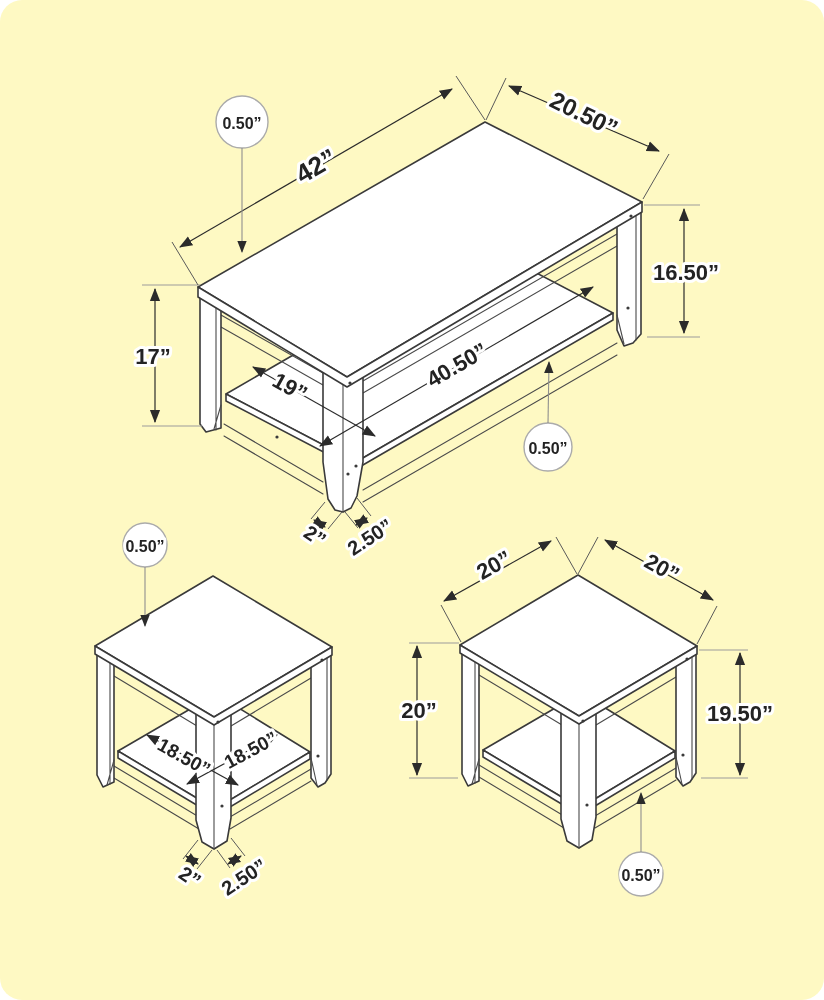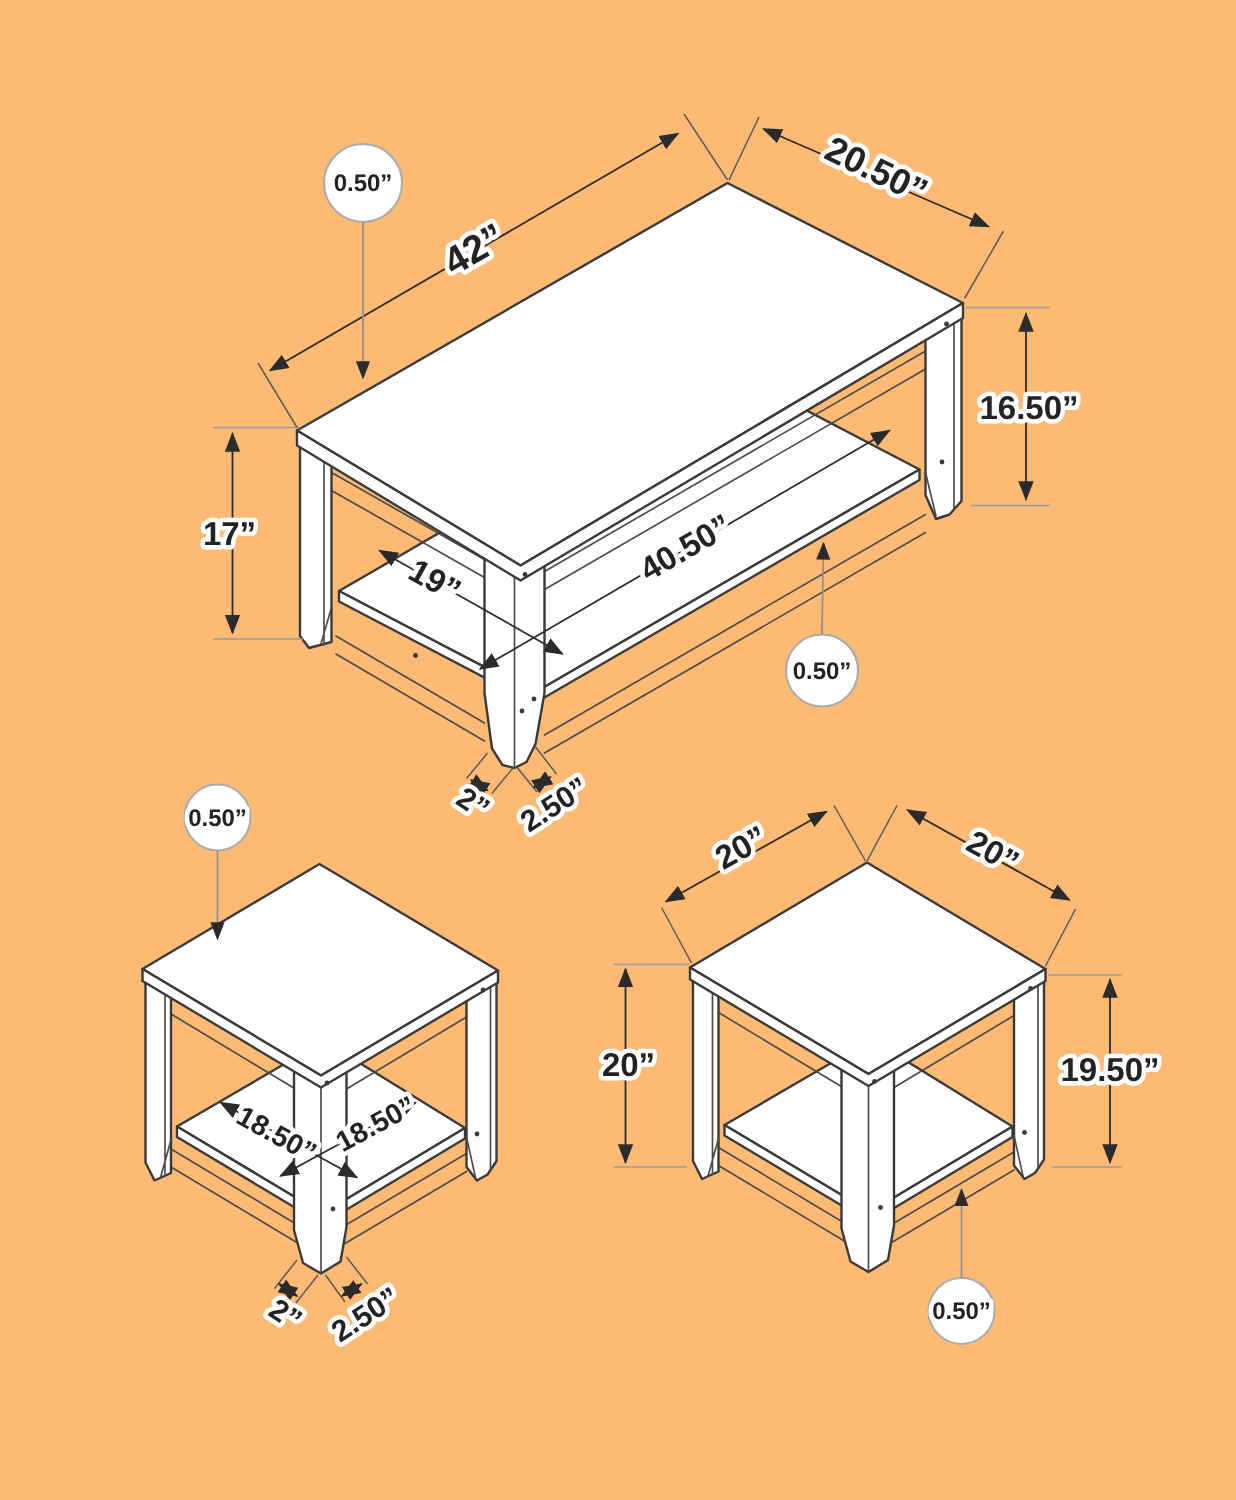--- a/index.html
+++ b/index.html
@@ -1,17 +1,17 @@
 <!DOCTYPE html>
 <html><head>
 <meta charset="utf-8">
 <style>
   html,body{margin:0;padding:0;background:#ffffff;}
-  .page{position:relative;width:824px;height:1000px;background:#fdba74;overflow:hidden;
-        font-family:"Liberation Sans", sans-serif;}
+  .page{position:relative;width:824px;height:1000px;background:#fef9c3;overflow:hidden;
+        font-family:"Liberation Sans", sans-serif;border-radius:22px;}
   svg{display:block}
   
   .face{fill:#ffffff;stroke:#3a3a3a;stroke-width:1.6;stroke-linejoin:round;}
   .thin{fill:none;stroke:#4a4a4a;stroke-width:1.1;stroke-linecap:round;}
   .dot{fill:#3a3a3a;stroke:none;}
   
   .dim{fill:none;stroke:#2b2b2b;stroke-width:1.2;}
   .ext{fill:none;stroke:#5a5a5a;stroke-width:1;}
   .tick{fill:none;stroke:#9b9b9b;stroke-width:1.1;}
   .leader{fill:none;stroke:#8f8f8f;stroke-width:1.1;}

